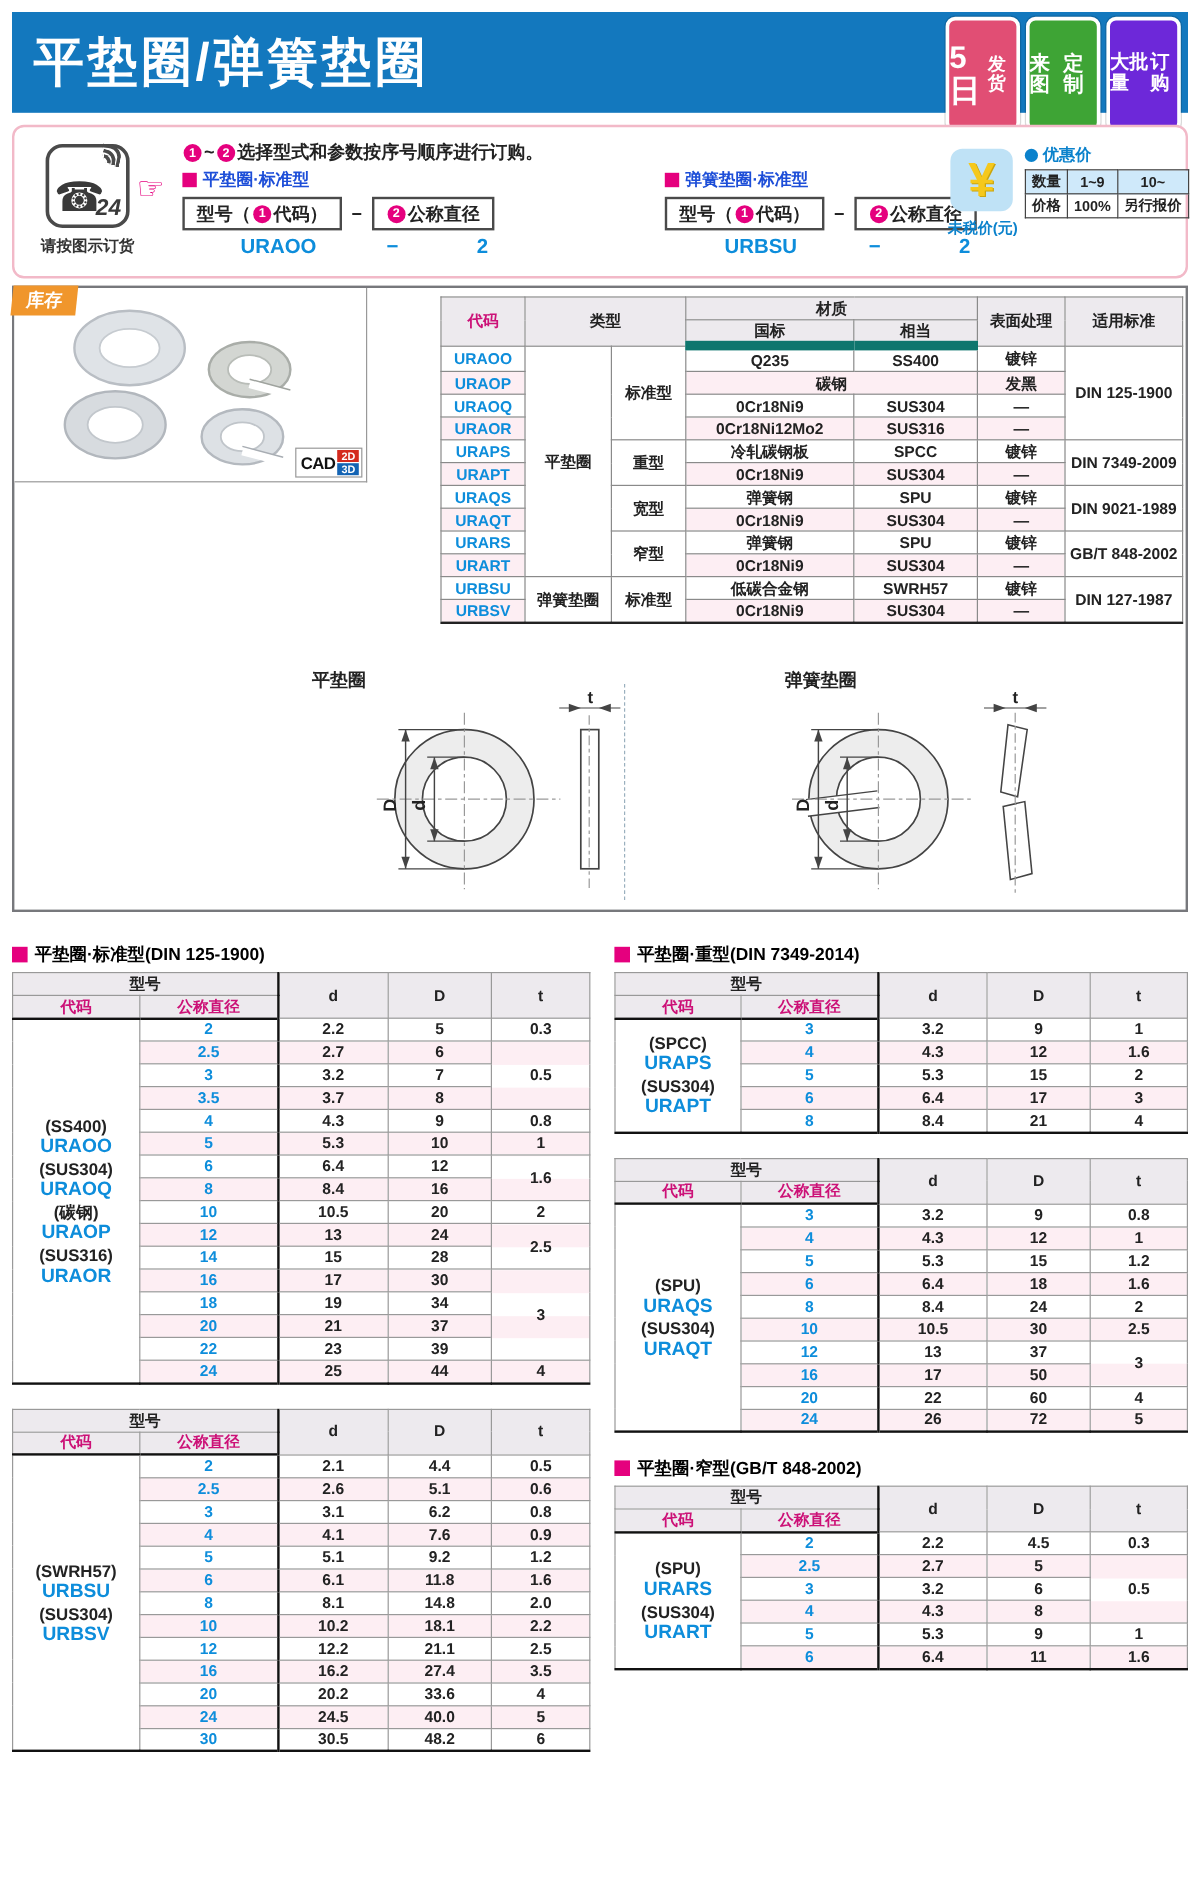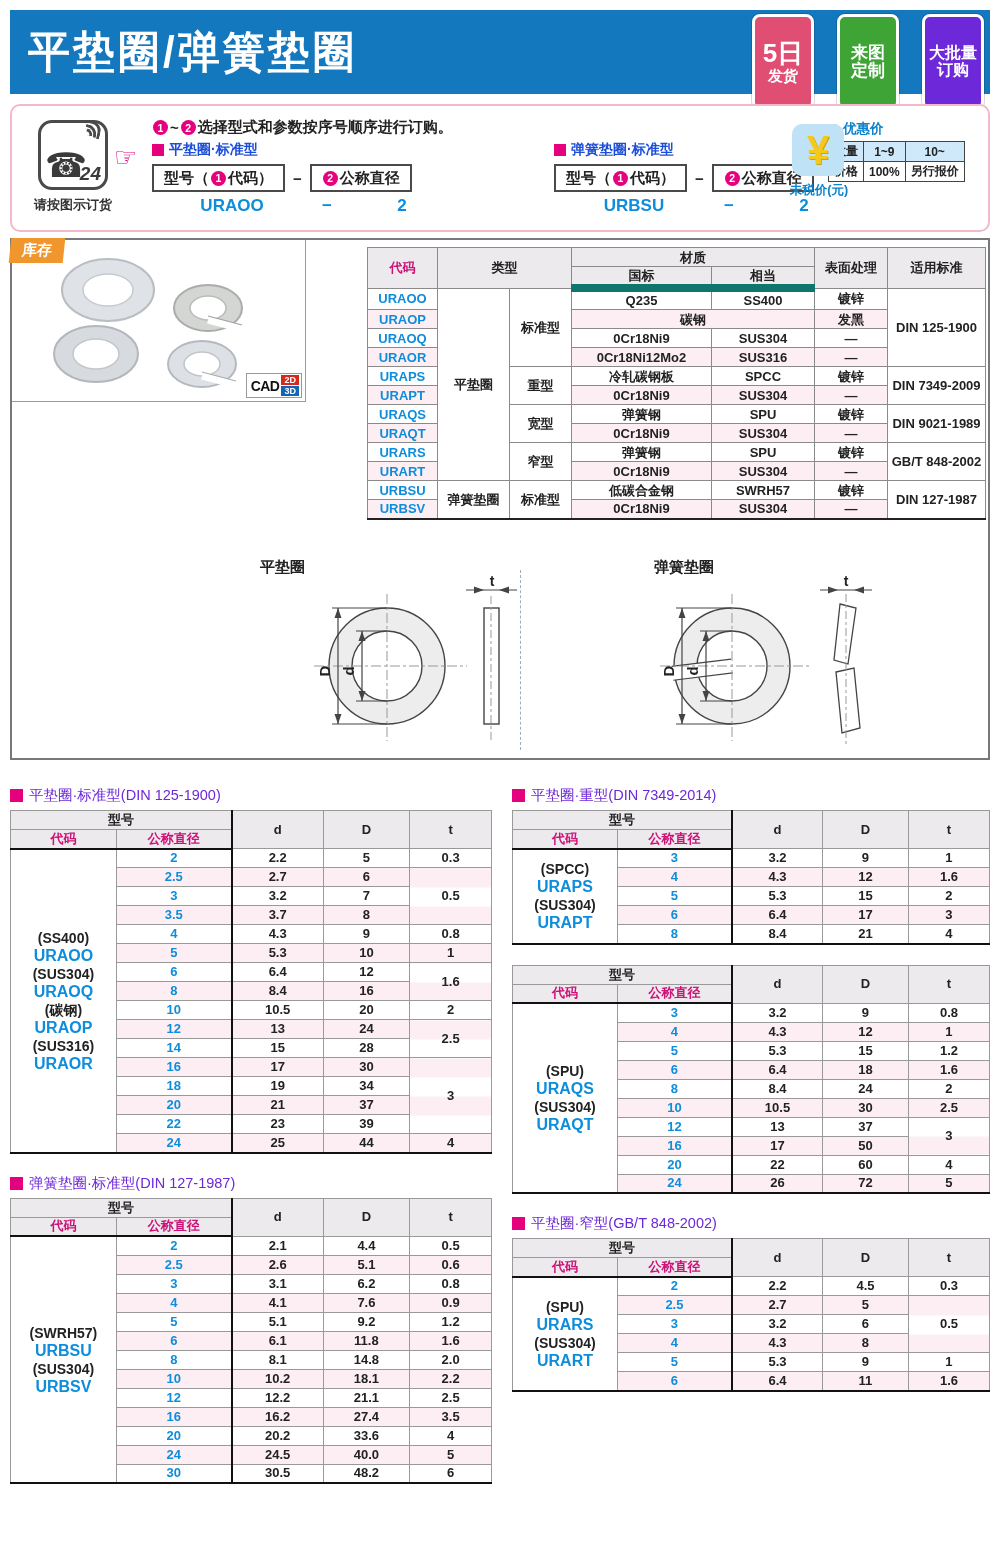--- a/index.html
+++ b/index.html
@@ -4,21 +4,21 @@
 <style>
   * { margin:0; padding:0; box-sizing:border-box; }
   html,body { background:#fff; }
   body { font-family:"Liberation Sans","DejaVu Sans",sans-serif; width:1000px; height:1564px; position:relative; }
   .page { position:absolute; left:0; top:0; width:1000px; height:1564px; background:#fff; overflow:hidden; }
 
   
   .banner { position:absolute; left:10px; top:10px; width:980px; height:84px; background:#1378be; display:flex; align-items:center; }
   .banner-title { color:#fff; font-size:42px; font-weight:900; letter-spacing:3px; padding-left:18px; transform:scaleY(1.05); }
   .badges { position:absolute; right:6px; top:4px; display:flex; gap:5px; }
-  .badge { width:62px; height:96px; border:3px solid #fff; border-radius:8px; color:#fff; font-weight:900; display:flex; flex-direction:column; align-items:center; justify-content:center; line-height:1.05; box-shadow:0 0 0 1px rgba(0,0,0,.15);margin-left:18px; }
+  .badge { width:62px; height:96px; border:3px solid #fff; border-radius:8px; color:#fff; font-weight:900; display:flex; flex-direction:row; align-items:center; justify-content:center; line-height:1.05; box-shadow:0 0 0 1px rgba(0,0,0,.15); }
   .badge .l1 { font-size:20px; } .badge .l2 { font-size:15px; }
   .badge.b1 .l1{ font-size:26px; }
 
   
   .orderbox { position:absolute; left:10px; top:104px; width:980px; height:128px; border:2px solid #f2b9c8; border-radius:10px; background:#fff; }
   .phoneblock { position:absolute; left:22px; top:14px; width:78px; text-align:center; }
   .phone-ic { width:70px; height:70px; border:3px solid #4a4a4a; border-radius:14px; margin:0 auto; position:relative; background:#fff; }
   .phone-glyph { position:absolute; left:4px; bottom:2px; font-size:34px; color:#3a3a3a; }
   .phone-24 { position:absolute; right:4px; bottom:2px; font-size:19px; font-style:italic; font-weight:900; color:#3a3a3a; }
   .wave { position:absolute; border:solid #4a4a4a; border-width:3px 3px 0 0; border-radius:0 10px 0 0; transform:rotate(12deg); }
@@ -35,21 +35,21 @@
   .boxrow { display:flex; align-items:center; gap:8px; margin-top:5px; }
   .obox { border:2px solid #4a4a4a; background:#fff; font-size:15px; font-weight:900; color:#222; padding:2px 10px; display:flex; align-items:center; gap:1px; height:28px; }
   .dash-k { font-size:15px; font-weight:900; color:#222; }
   .exrow { display:flex; margin-top:4px; font-size:17px; font-weight:900; color:#0d8ddb; }
   .exrow span { display:inline-block; text-align:center; }
   .ex-code { width:160px; } .ex-dash { width:30px; } .ex-val { width:120px; }
   
   .priceblock { position:absolute; right:14px; top:14px; width:182px; }
   .yen-ic { position:absolute; left:0; top:4px; width:52px; height:52px; background:#bfe2f6; border-radius:10px; text-align:center; line-height:52px; font-size:40px; font-weight:900; color:#f5c81c; text-shadow:1px 1px 0 #caa50e; }
   .price-cap { position:absolute; left:-8px; top:62px; width:70px; text-align:center; font-size:12.5px; font-weight:900; color:#0b82cc; }
-  .price-right { margin-left:36px; }
+  .price-right { margin-left:62px; }
   .price-title { font-size:13.5px; font-weight:900; color:#0b82cc; display:flex; align-items:center; gap:4px; }
   .bdot { width:11px; height:11px; border-radius:50%; background:#0b82cc; display:inline-block; }
   table.price { border-collapse:collapse; margin-top:3px; }
   table.price td { border:1px solid #444; font-size:12px; font-weight:900; color:#222; padding:1px 5px; text-align:center; white-space:nowrap; }
   table.price tr:first-child td { background:#cfe9fa; }
 
   
   .contentbox { position:absolute; left:10px; top:238px; width:980px; height:522px; border:2px solid #77787c; background:#fff; }
   .stock { position:absolute; left:-2px; top:-2px; background:#f0962c; color:#fff; font-size:15px; font-weight:900; padding:3px 12px; transform:skewX(-6deg); z-index:3; }
   .photobox { position:absolute; left:0px; top:0px; width:294px; height:162px; border-right:1px solid #999; border-bottom:1px solid #999; background:#fff; }
@@ -74,21 +74,21 @@
   
   .diag-label { position:absolute; font-size:15px; font-weight:900; color:#222; }
   .dl-left { left:248px; top:318px; } .dl-right { left:642px; top:318px; }
   .diag-svg { position:absolute; }
   .ds-left { left:210px; top:336px; } .ds-right { left:560px; top:336px; }
   .diag-divider { position:absolute; left:508px; top:330px; height:180px; border-left:1px dashed #9ab0be; }
 
   
   .col-left { position:absolute; left:10px; top:786px; width:482px; }
   .col-right { position:absolute; left:512px; top:786px; width:478px; }
-  .sec-title { display:flex; align-items:center; gap:6px; font-size:14.5px; font-weight:400; color:#6d28d9; margin-bottom:5px; }
+  .sec-title { display:flex; align-items:center; gap:6px; font-size:14.5px; font-weight:700; color:#000000; margin-bottom:5px; }
   .sec-sq { width:13px; height:13px; background:#e5007e; flex:0 0 auto; }
   .specblock { margin-bottom:20px; }
   table.spec { border-collapse:collapse; width:100%; table-layout:fixed; border-top:1px solid #666; border-bottom:2px solid #111; }
   table.spec td { border:1px solid #999; font-size:13px; font-weight:900; text-align:center; height:19px; line-height:16px; padding:0 2px; color:#222; white-space:nowrap; overflow:hidden; }
   table.spec tr.h1 td, table.spec tr.h2 td { background:#edeaee; }
   table.spec tr.h2 td { border-bottom:2px solid #111; color:#cc1177; }
   table.spec td.hplain { color:#222; }
   table.spec td.bl-thick { border-left:2px solid #111; }
   table.spec tr.pink td:not(.merge) { background:#fdeef3; }
   table.spec td.merge { background:#fff; }
@@ -542,24 +542,20 @@
             <tr class="pink">
               <td class="size">24</td>
               <td class="bl-thick">25</td>
               <td>44</td>
               <td>4</td>
             </tr>
           </tbody>
         </table>
       </div>
       <div class="specblock">
-        <div class="sec-title">
-          <span class="sec-sq"></span>
-          <span>弹簧垫圈·标准型(DIN 127-1987)</span>
-        </div>
         <table class="spec">
           <colgroup>
             <col style="width: 22%;">
             <col style="width: 24%;">
             <col style="width: 19%;">
             <col style="width: 18%;">
             <col style="width: 17%;">
           </colgroup>
           <tbody>
             <tr class="h1">

